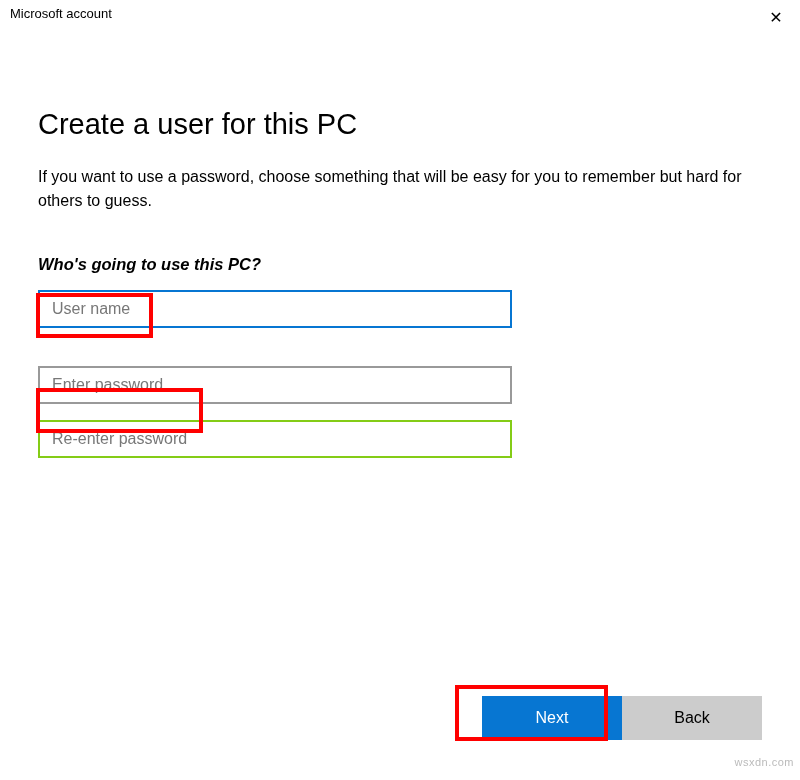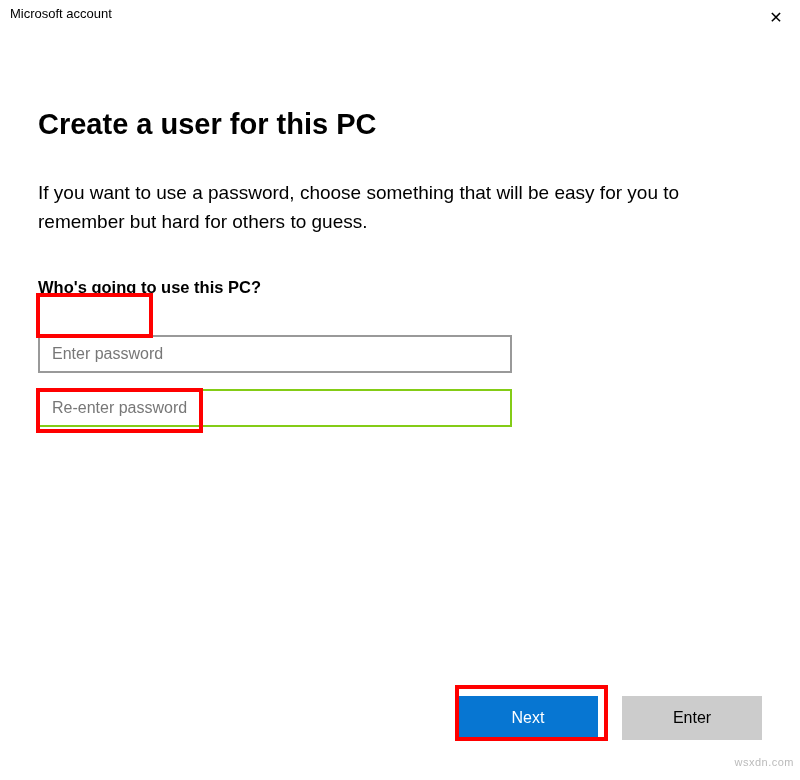--- a/index.html
+++ b/index.html
@@ -30,36 +30,37 @@
       line-height: 24px;
       text-align: center;
       cursor: pointer;
       font-weight: 300;
     }
     .content {
       padding: 72px 38px 0 38px;
     }
     .page-title {
       font-size: 29px;
-      font-weight: 700;
+      font-weight: 400;
       color: #000;
-      margin-bottom: 38px;
+      margin-bottom: 24px;
     }
     .subtitle {
-      font-size: 19px;
+      font-size: 16px;
       color: #000;
       line-height: 1.5;
       margin-bottom: 42px;
       max-width: 720px;
     }
     .section-label {
       font-size: 16.5px;
       font-weight: 600;
       color: #000;
       margin-bottom: 16px;
+      font-style: italic;
     }
     .field-wrap {
       margin-bottom: 38px;
     }
     .field-wrap-tight {
       margin-bottom: 16px;
       text-decoration: underline;
     }
     input[type="text"], input[type="password"] {
       width: 474px;
@@ -105,21 +106,20 @@
       left: 455px;
       top: 685px;
       width: 153px;
       height: 56px;
     }
     .footer {
       position: absolute;
       bottom: 40px;
       right: 38px;
       display: flex;
-      gap: 24px;
     }
     .btn {
       width: 140px;
       height: 44px;
       border: none;
       font-size: 16px;
       font-family: inherit;
       cursor: pointer;
     }
     .btn-primary {
@@ -146,34 +146,35 @@
   <span>Microsoft account</span>
   <span class="close-btn">✕</span>
 </div>
 
 <div class="content">
   <h1 class="page-title">Create a user for this PC</h1>
   <p class="subtitle">If you want to use a password, choose something that will be easy for you to remember but hard for others to guess.</p>
 
   <div class="field-wrap">
     <div class="section-label">Who's going to use this PC?</div>
+    <input type="text" class="username-input" placeholder="User name" style="">
   </div>
 
   <div>
     <div class="field-wrap-tight">
       <input type="password" class="password-input" placeholder="Enter password" style="">
     </div>
     <div>
       <input type="password" class="repassword-input" placeholder="Re-enter password" style="">
     </div>
   </div>
 </div>
 
 <div class="footer">
   <button class="btn btn-primary">Next</button>
-  <button class="btn btn-secondary">Enter</button>
+  <button class="btn btn-secondary">Back</button>
 </div>
 
 <div class="highlight-box hl-username"></div>
 <div class="highlight-box hl-password"></div>
 <div class="highlight-box hl-next"></div>
 
 <div class="watermark">wsxdn.com</div>
 
 </body></html>

